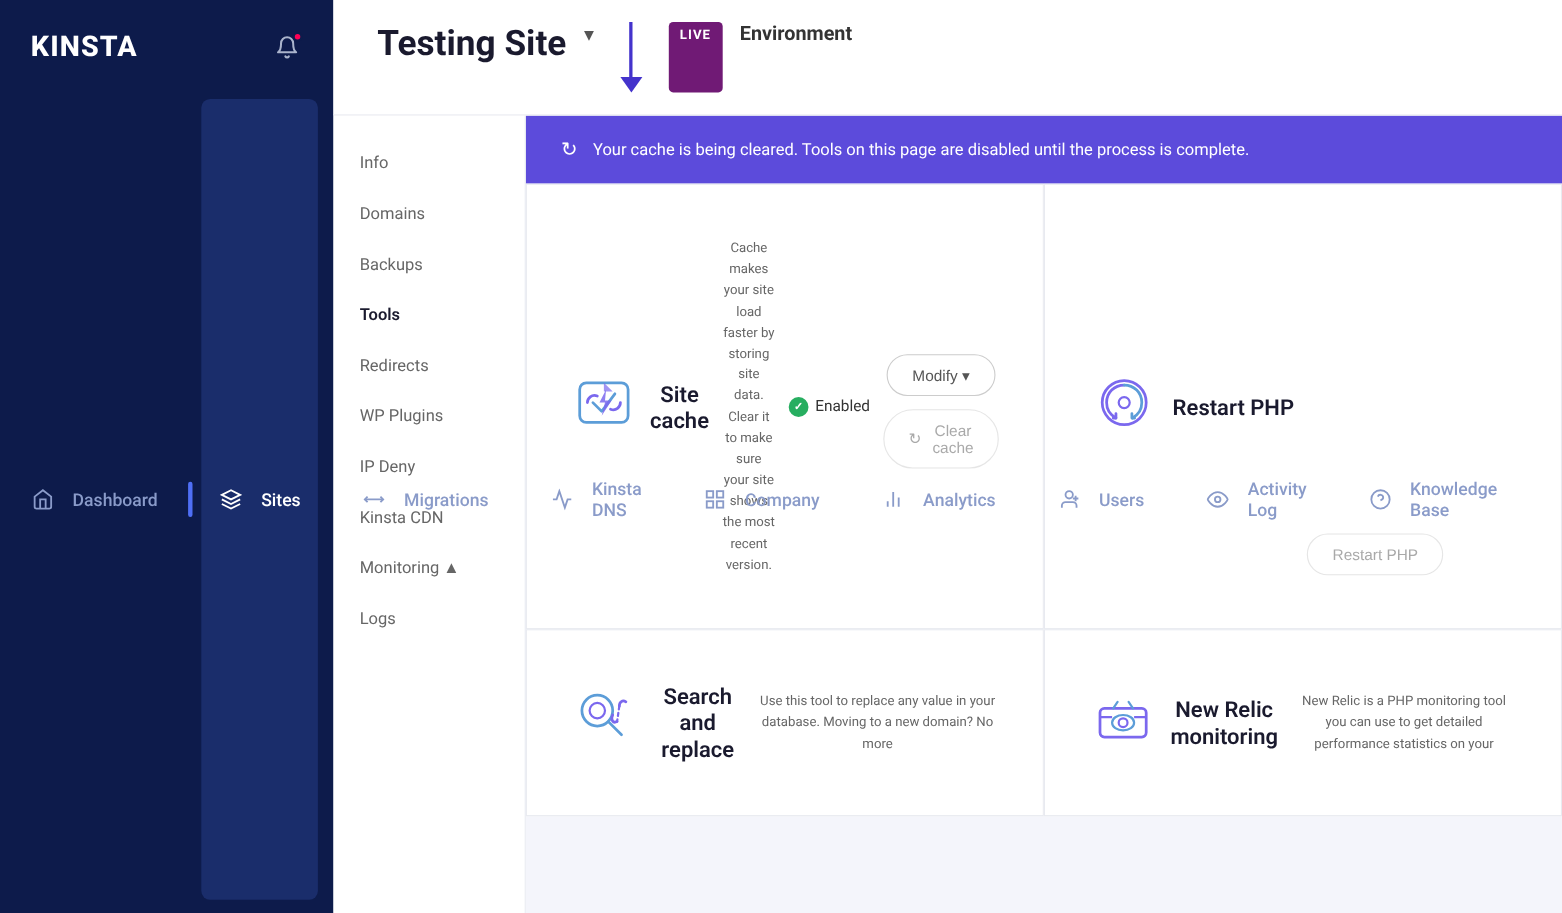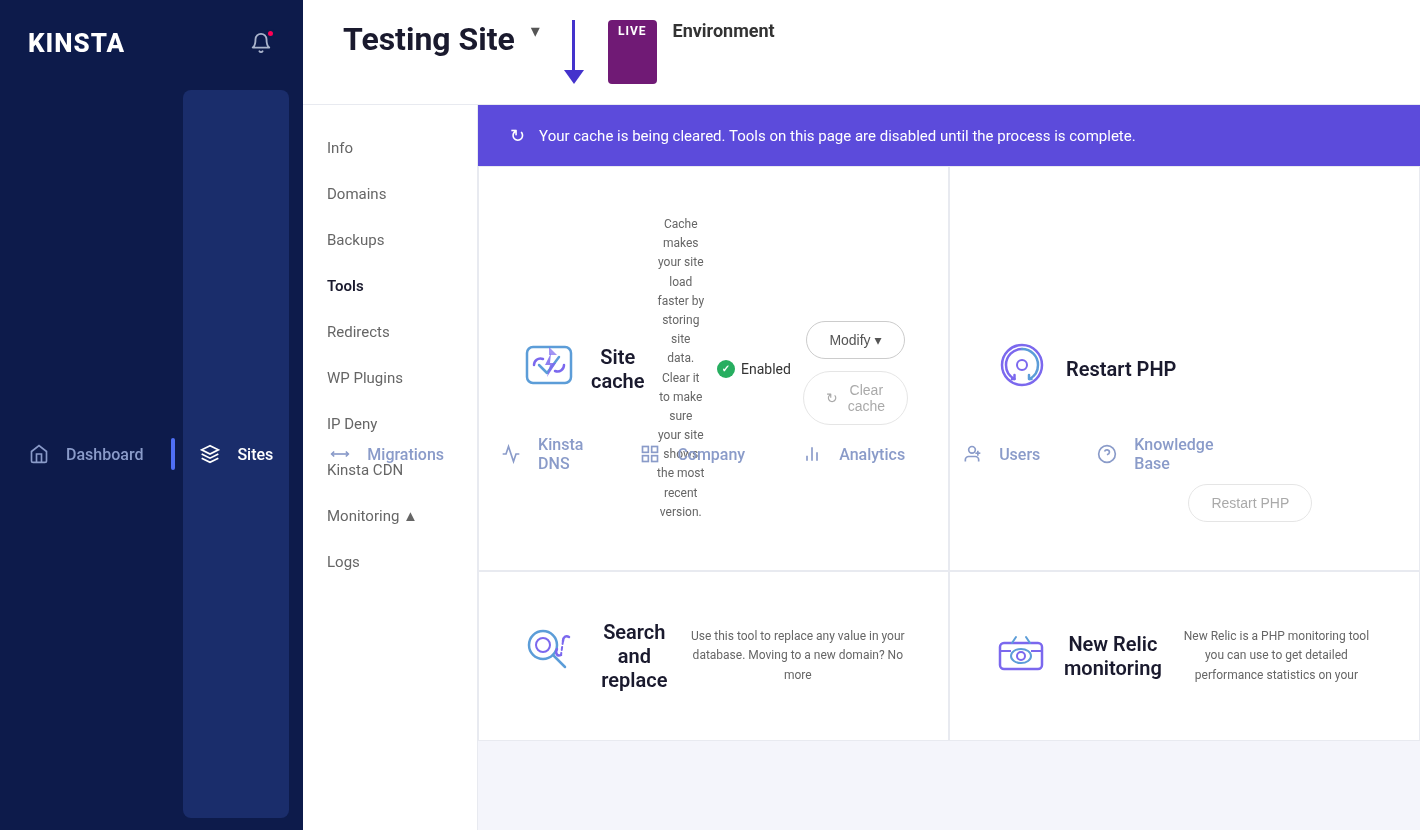--- a/index.html
+++ b/index.html
@@ -374,20 +374,29 @@
         <svg width="20" height="20" viewBox="0 0 24 24" fill="none" stroke="currentColor" stroke-width="2">
             <path d="M20 21v-2a4 4 0 0 0-4-4H8a4 4 0 0 0-4 4v2"></path>
             <circle cx="12" cy="7" r="4"></circle>
             <line x1="19" y1="8" x2="19" y2="14"></line>
             <line x1="22" y1="11" x2="16" y2="11"></line>
           </svg>
       </div>
       <span>Users</span>
     </div>
 
+    <div class="nav-item">
+      <div class="nav-icon">
+        <svg width="20" height="20" viewBox="0 0 24 24" fill="none" stroke="currentColor" stroke-width="2">
+            <path d="M1 12s4-8 11-8 11 8 11 8-4 8-11 8-11-8-11-8z"></path>
+            <circle cx="12" cy="12" r="3"></circle>
+          </svg>
+      </div>
+      <span>Activity Log</span>
+    </div>
 
     <div class="nav-item">
       <div class="nav-icon">
         <svg width="20" height="20" viewBox="0 0 24 24" fill="none" stroke="currentColor" stroke-width="2">
             <circle cx="12" cy="12" r="10"></circle>
             <path d="M9.09 9a3 3 0 0 1 5.83 1c0 2-3 3-3 3"></path>
             <line x1="12" y1="17" x2="12.01" y2="17"></line>
           </svg>
       </div>
       <span>Knowledge Base</span>

